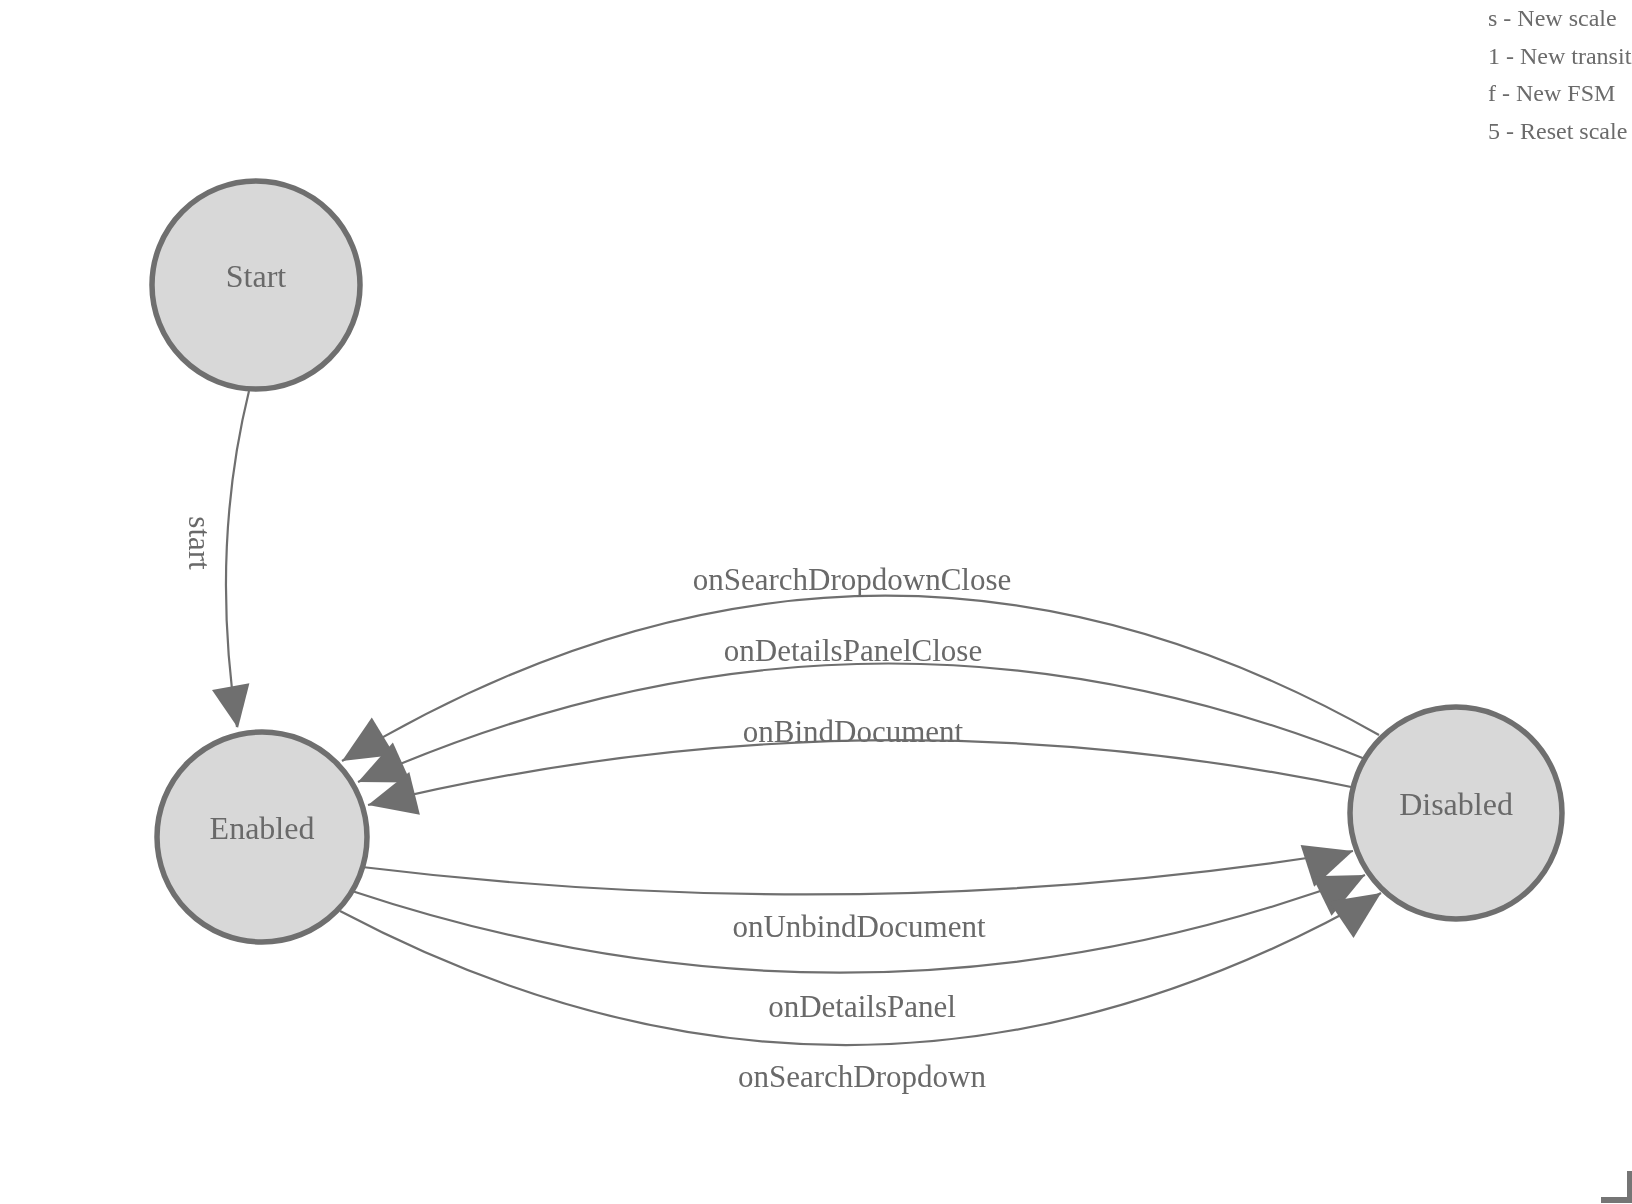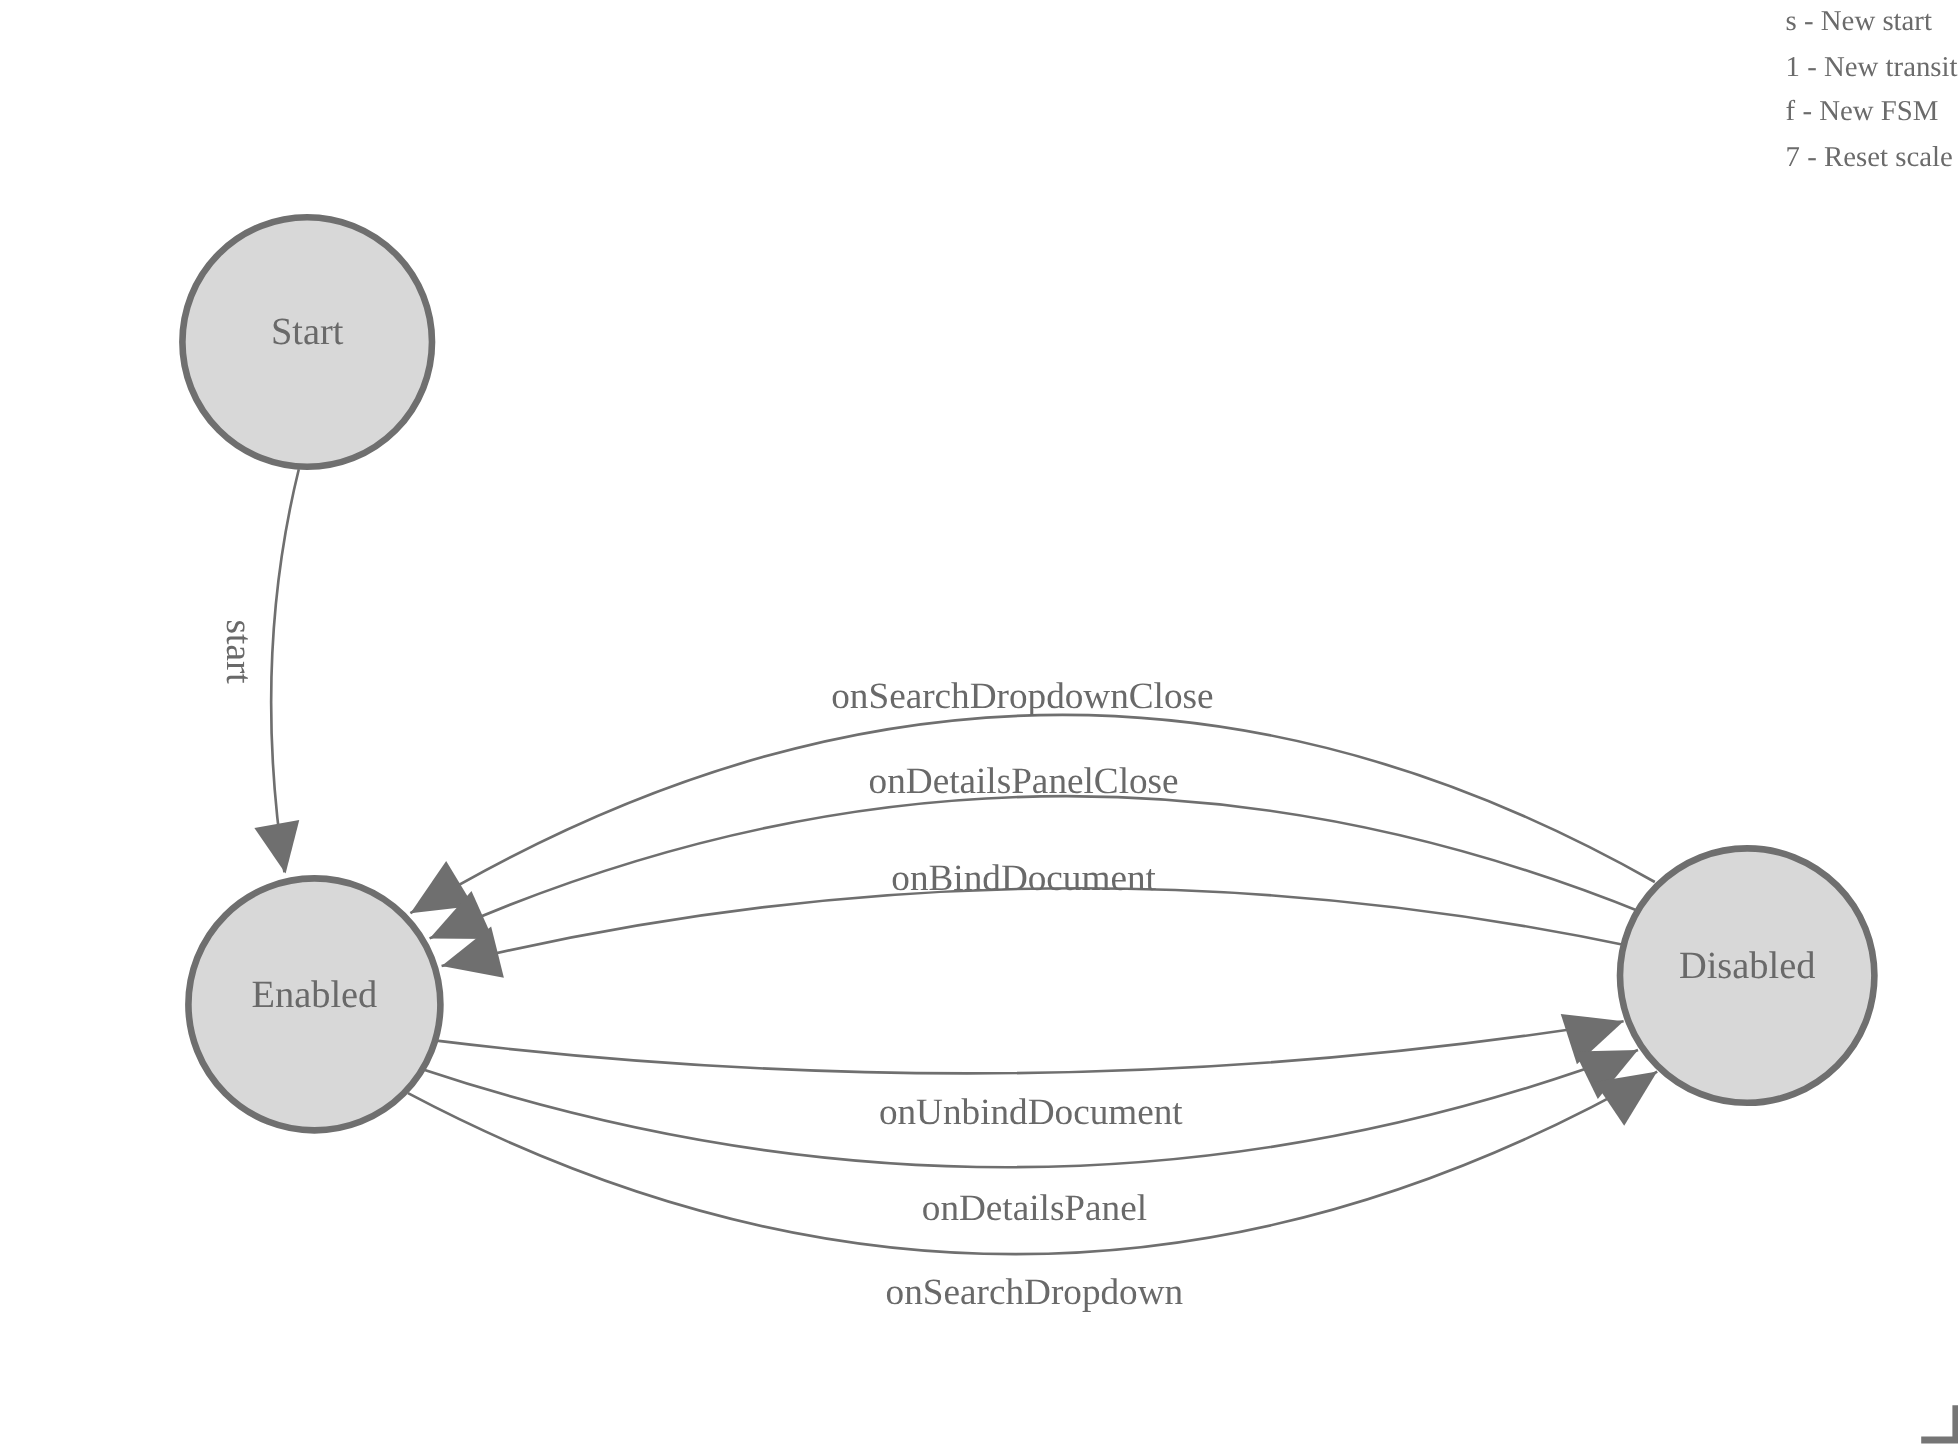--- a/index.html
+++ b/index.html
@@ -81,17 +81,17 @@
   <text class="edge-label" x="853" y="661">onDetailsPanelClose</text>
   <text class="edge-label" x="853" y="742">onBindDocument</text>
   <text class="edge-label" x="859" y="937">onUnbindDocument</text>
   <text class="edge-label" x="862" y="1017">onDetailsPanel</text>
   <text class="edge-label" x="862" y="1087">onSearchDropdown</text>
 
   <path class="corner-bracket" d="M 1601,1200 L 1630,1200 L 1630,1171"></path>
 </svg>
 
 <div id="legend">
-  <div class="legend-line">s - New start</div>
+  <div class="legend-line">s - New scale</div>
   <div class="legend-line">1 - New transition</div>
   <div class="legend-line">f - New FSM</div>
-  <div class="legend-line">7 - Reset scale</div>
+  <div class="legend-line">5 - Reset scale</div>
 </div>
 
 </body></html>

